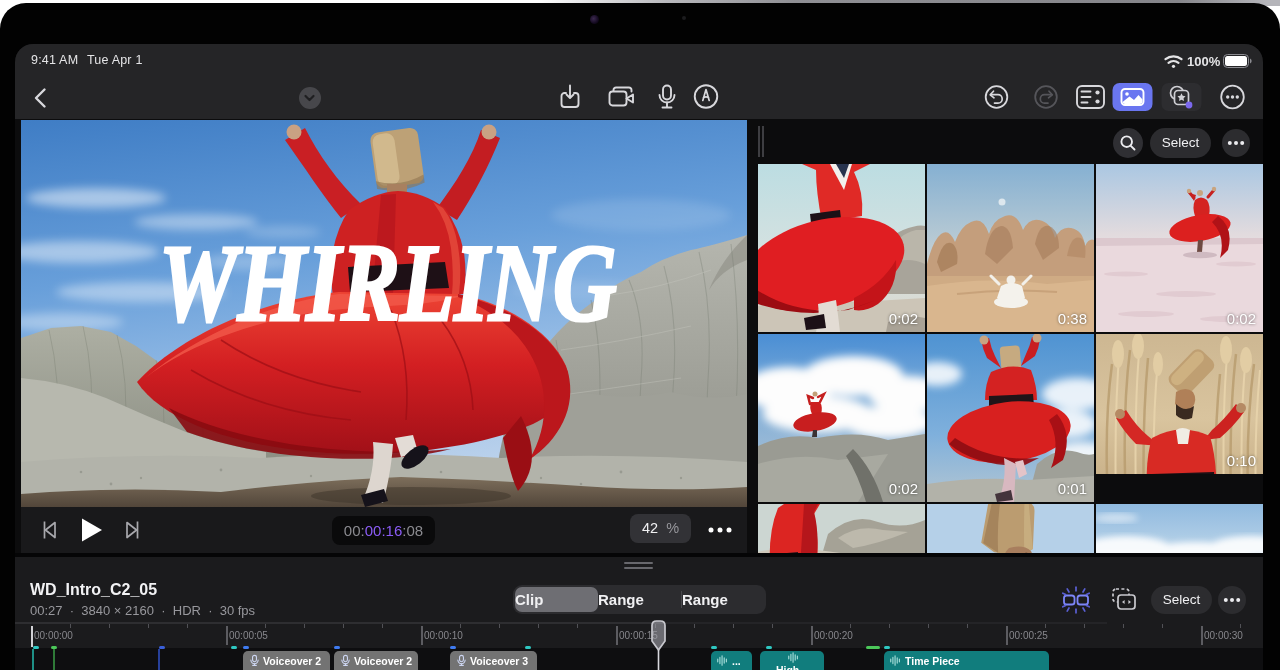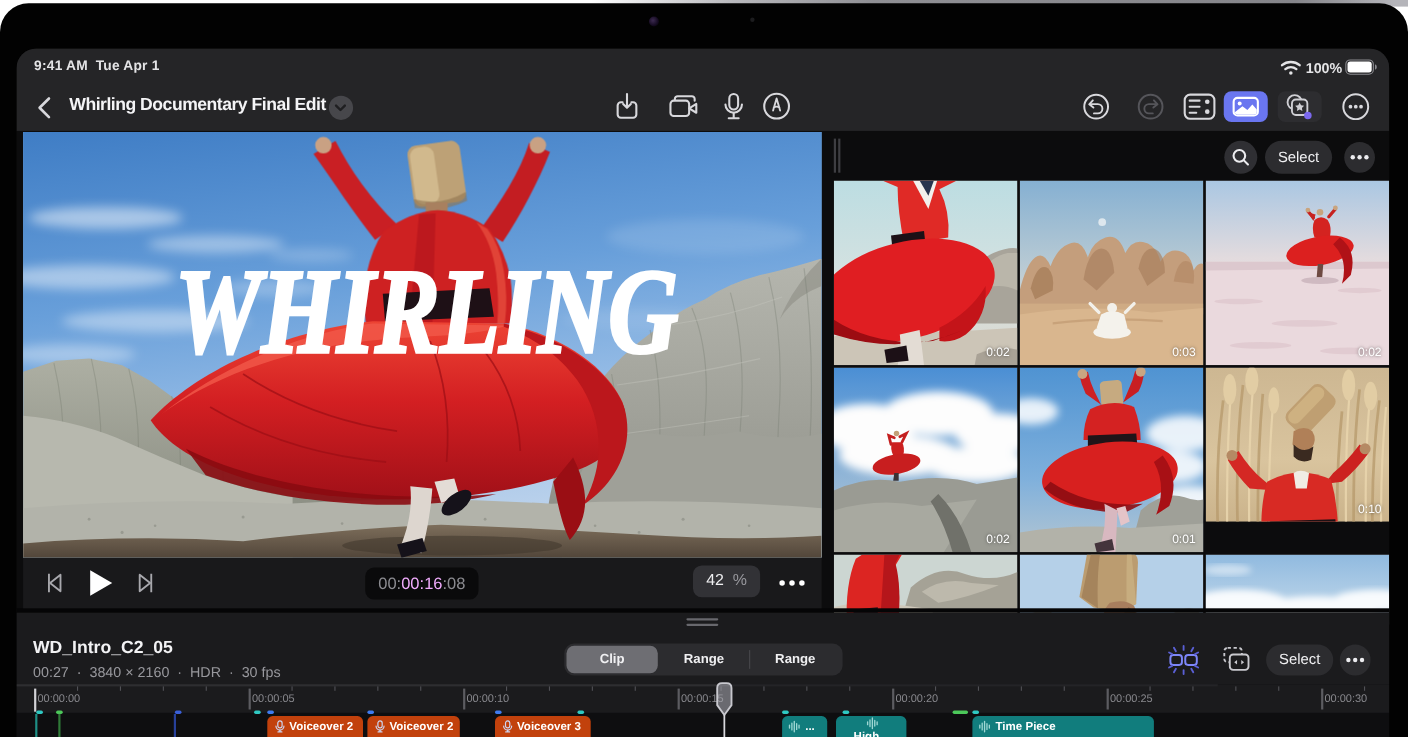--- a/index.html
+++ b/index.html
@@ -12,65 +12,65 @@
     background:linear-gradient(90deg,#fff 0%,#fff 42%,#b9b9bd 52%,#8f8f94 62%,#85858a 92%,#b5b5ba 99%); }
   #device { left:0; top:3px; width:1280px; height:667px; background:#020202;
     border-radius:26px 26px 0 0; }
   .cam1 { left:590px; top:15px; width:9px; height:9px; border-radius:50%;
     background:radial-gradient(circle at 40% 40%, #3c2a50 0%, #140a20 60%, #000 100%); }
   .cam2 { left:682px; top:16px; width:4px; height:4px; border-radius:50%; background:#1c1c1e; }
   #screen { left:15px; top:44px; width:1248px; height:626px; background:#0c0c0d;
     border-radius:18px 18px 0 0; overflow:hidden; }
   
   #topbar { left:0; top:0; width:1248px; height:75px; background:#252527; }
-  .stext { top:9px; font-size:12.5px; font-weight:700; color:#e4e4e6; letter-spacing:.2px; }
+  .stext { top:9px; font-size:12.5px; font-weight:400; color:#e4e4e6; letter-spacing:.2px; }
   
   #navtitle { left:48px; top:43px; font-size:16px; font-weight:700; color:#f4f4f6; letter-spacing:-0.45px; }
   .ddcirc { left:284px; top:43px; width:22px; height:22px; border-radius:50%; background:#47474b; }
   
   #viewer { left:6px; top:76px; width:726px; height:387px; overflow:hidden; background:#6aa0d8; }
   #vtitle { left:4px; top:108px; width:726px; text-align:center; color:#fff;
     font-family:"Liberation Serif", serif; font-style:italic; font-weight:700;
     font-size:110px; letter-spacing:0.5px; transform:scaleX(0.80); line-height:1; -webkit-text-stroke:3.2px #fff; }
   #vsub { left:0; top:211px; width:726px; text-align:center; color:#fff; font-size:22px; letter-spacing:.2px; }
   
   #playbar { left:6px; top:463px; width:726px; height:46px; background:#19191b; }
   #tcpill { left:317px; top:472px; width:103px; height:29px; background:#0a0a0b; border-radius:8px;
     text-align:center; line-height:29px; font-size:15px; color:#8b8b90; }
-  #tcpill b { color:#f0abfc; font-weight:400; }
+  #tcpill b { color:#8b5cf6; font-weight:400; }
   #zoompill { left:615px; top:470px; width:61px; height:29px; background:#323236; border-radius:8px;
     text-align:center; line-height:29px; font-size:14.5px; color:#f0f0f2; }
   #zoompill span { color:#97979c; }
   
   #phead { left:743px; top:76px; width:505px; height:44px; background:#1d1d1f; }
   #phead .ttl { left:17px; top:6px; font-size:14px; font-weight:700; color:#f2f2f4; }
   #phead .cnt { left:17px; top:25px; font-size:11.5px; color:#96969b; }
   .pillbtn { background:#2c2c2f; border-radius:13.5px; color:#f0f0f2; font-size:13px;
     text-align:center; }
   
   .thumb { overflow:hidden; background:#333; }
-  .dur { position:absolute; right:7px; bottom:5px; color:#fff; font-size:11px;
+  .dur { position:absolute; right:7px; bottom:5px; color:#fff; font-size:15px;
     text-shadow:0 0 3px rgba(0,0,0,.6); }
   
   #blackgap { left:0; top:509px; width:1248px; height:4px; background:#050506; }
   #bpanel { left:0; top:513px; width:1248px; height:65px; background:#1b1b1d; }
   #clipname { left:15px; top:24px; font-size:16px; font-weight:700; color:#f2f2f4; }
   #clipmeta { left:15px; top:46px; font-size:13px; color:#98989d; }
   #seg { left:498px; top:28px; width:253px; height:29px; background:#2c2c2f; border-radius:9px; }
-  .segitem { position:absolute; top:0; height:39px; line-height:29px; text-align:center;
-    font-size:12px; font-weight:700; color:#f0f0f2; }
+  .segitem { position:absolute; top:0; height:39px; line-height:29px; 
+    font-size:15px; font-weight:700; color:#f0f0f2; }
   #segsel { position:absolute; left:2px; top:2px; width:83px; height:25px;
     background:#6e6e73; border-radius:7px; }
   
   #tl { left:0; top:578px; width:1248px; height:48px; background:#0e0e10; }
   #ruler { position:absolute; left:0; top:0; width:1248px; height:26px; background:#1b1b1d; }
   .rlab { position:absolute; top:8px; font-size:10px; color:#87878c; }
   .clip { position:absolute; top:29px; height:19px; border-radius:5px 5px 0 0;
     color:#fff; font-size:10.5px; font-weight:700; display:flex; align-items:center; }
-  .clip.blue { background:#c2410c; }
+  .clip.blue { background:#737373; }
   .clip.teal { background:#117d7d; }
   .mk { position:absolute; top:23.5px; width:5px; height:3.5px; border-radius:1.5px; }
 </style>
 </head>
 <body>
 <div id="stage">
   <div id="edge" class="abs"></div>
   <div id="device" class="abs"></div>
   <div class="cam1 abs"></div>
   <div class="cam2 abs"></div>
@@ -89,21 +89,20 @@
         <rect x="60.5" y="3.5" width="25" height="13" rx="4" fill="none" stroke="#8b8b90" stroke-width="1"></rect>
         <rect x="62" y="5" width="22" height="10" rx="2.5" fill="#fff"></rect>
         <path d="M87 7.5 v5 a2.7 2.7 0 0 0 0 -5z" fill="#8b8b90"></path>
       </svg>
     </div>
     <div id="navleft" class="abs" style="left:14px; top:42px;">
       <svg width="24" height="24" viewBox="0 0 24 24" fill="none" stroke="#d8d8dc" stroke-width="2.4" stroke-linecap="round" stroke-linejoin="round">
         <path d="M15.5 3.5 L7 12 L15.5 20.5"></path>
       </svg>
     </div>
-    <div id="navtitle" class="abs">Whirling Documentary Final Edit</div>
     <div class="ddcirc abs">
       <svg width="21" height="21" viewBox="0 0 21 21" fill="none" stroke="#1f1f21" stroke-width="2.2" stroke-linecap="round" stroke-linejoin="round">
         <path d="M6.5 9 L10.5 13 L14.5 9"></path>
       </svg>
     </div>
     <div id="navcenter" class="abs" style="left:541px; top:39px;">
       <svg width="180" height="30" viewBox="0 0 180 30">
         <g stroke="#d8d8dc" fill="none" stroke-width="1.9" stroke-linecap="round" stroke-linejoin="round">
 
           <g transform="translate(3,0)">
@@ -385,21 +384,21 @@
 <path d="M58 90 Q62 64 74 62 Q84 62 86 84 L70 100 Z" fill="#aa8060" opacity="0.7"></path>
 <path d="M108 80 Q112 60 122 62 Q132 66 132 84 L116 96 Z" fill="#a87e5c" opacity="0.65"></path>
 <path d="M140 92 Q144 70 154 74 Q160 78 158 94 Z" fill="#b08662" opacity="0.6"></path>
 <rect y="112" width="167" height="56" fill="#cfab84"></rect>
 <path d="M0 122 Q60 112 120 120 L167 116 L167 168 L0 168 Z" fill="#d9b68e"></path>
 <path d="M30 130 Q80 124 130 128" stroke="#c19a72" stroke-width="2" fill="none" opacity="0.7"></path>
 <circle cx="84" cy="116" r="4.5" fill="#f2f0ea"></circle>
 <path d="M74 122 Q84 116 95 122 L98 134 Q84 141 70 134 Z" fill="#f4f2ec"></path>
 <ellipse cx="84" cy="138" rx="17" ry="6" fill="#f4f2ec"></ellipse>
 <path d="M72 120 L64 112 M96 120 L104 112" stroke="#f2f0ea" stroke-width="3" stroke-linecap="round"></path>
-</svg><div class="dur">0:03</div></div>
+</svg><div class="dur">0:38</div></div>
         <div class="thumb abs" style="left:1081px; top:120px; width:167px; height:168px;"><svg width="167" height="168" viewBox="0 0 167 168">
 <defs>
               <linearGradient id="t3s" x1="0" y1="0" x2="0" y2="1">
 <stop offset="0" stop-color="#aac7e2"></stop>
                 <stop offset="0.42" stop-color="#e2dbde"></stop>
                 <stop offset="0.55" stop-color="#eadfe2"></stop>
                 <stop offset="1" stop-color="#e8dade"></stop>
               </linearGradient>
             </defs>
 <rect width="167" height="168" fill="url(#t3s)"></rect>

